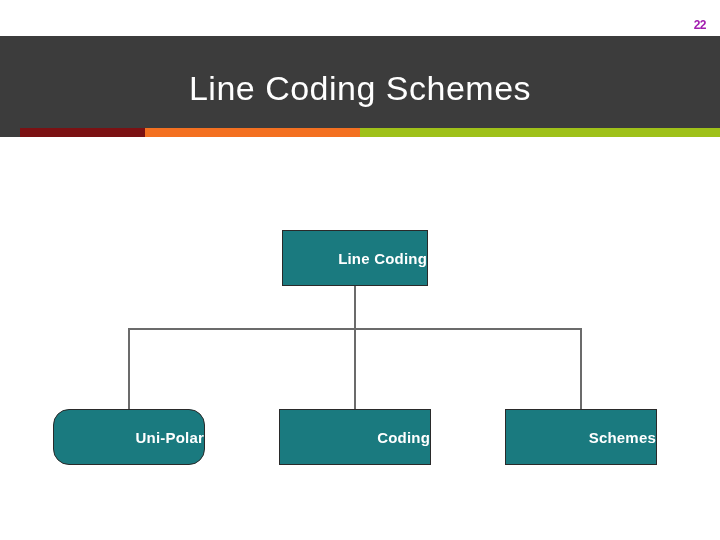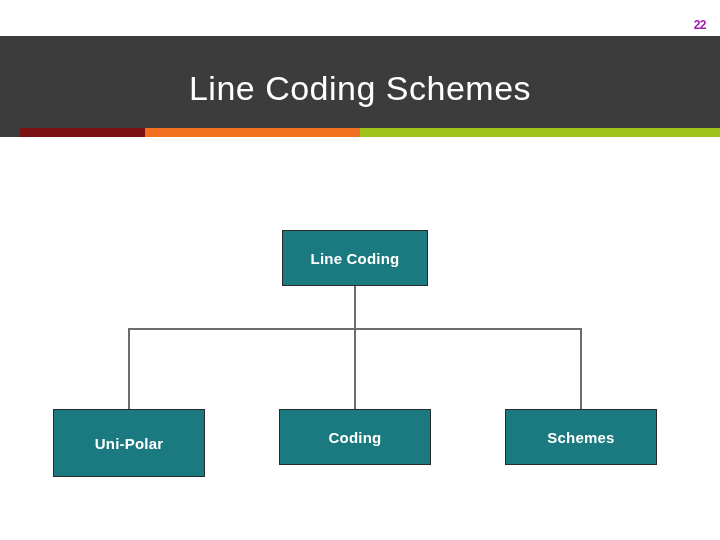--- a/index.html
+++ b/index.html
@@ -79,28 +79,28 @@
     height: 403px;
   }
 
   .node {
     position: absolute;
     background: #1a7a7f;
     border: 1px solid #2a2a2a;
     box-sizing: border-box;
     display: flex;
     align-items: center;
-    justify-content: center;
+    justify-content: flex-end;
     color: #ffffff;
     font-size: 15px;
     font-weight: bold;
     letter-spacing: 0.2px;
   }
   .node-root   { left: 282px; top: 93px;  width: 146px; height: 56px; }
-  .node-left   { left: 53px;  top: 272px; width: 152px; height: 68px; }
+  .node-left   { left: 53px;  top: 272px; width: 152px; height: 56px; border-radius: 16px; }
   .node-mid    { left: 279px; top: 272px; width: 152px; height: 56px; }
   .node-right  { left: 505px; top: 272px; width: 152px; height: 56px; }
 
   
   .conn {
     position: absolute;
     background: #6b6b6b;
   }
   
   .conn-root-stub { left: 354px; top: 149px; width: 2px; height: 43px; }

